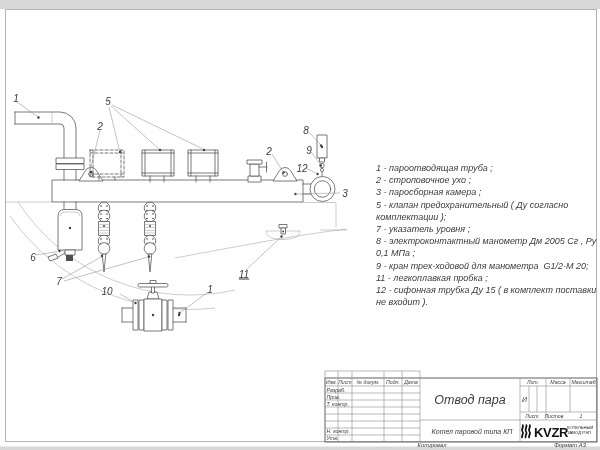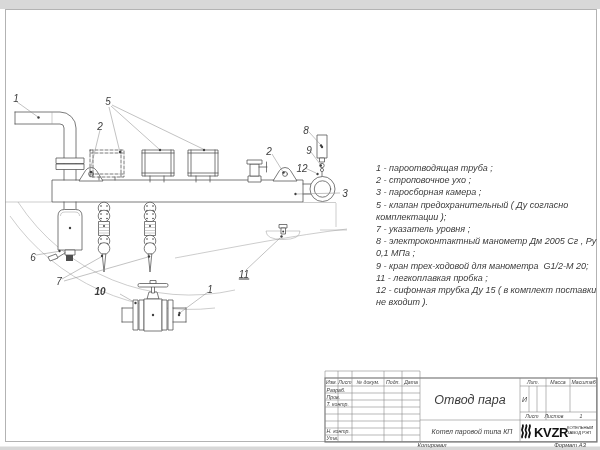--- a/index.html
+++ b/index.html
@@ -341,18 +341,18 @@
       <span class="callout" style="left: 16px; top: 98px;">1</span>
       <span class="callout" style="left: 100px; top: 126px;">2</span>
       <span class="callout" style="left: 108px; top: 101px;">5</span>
       <span class="callout" style="left: 269px; top: 151px;">2</span>
       <span class="callout" style="left: 306px; top: 130px;">8</span>
       <span class="callout" style="left: 309px; top: 150px;">9</span>
       <span class="callout" style="left: 302px; top: 168px; font-style: italic;">12</span>
       <span class="callout" style="left: 345px; top: 193px;">3</span>
       <span class="callout" style="left: 33px; top: 257px;">6</span>
       <span class="callout" style="left: 59px; top: 281px;">7</span>
-      <span class="callout" style="left: 100px; top: 291px; font-weight: bold;">10</span>
+      <span class="callout" style="left: 107px; top: 291px;">10</span>
       <span class="callout" style="left: 210px; top: 289px;">1</span>
       <span class="callout" style="left: 244px; top: 274px; text-decoration: underline;">11</span>
     </div>
 
 </div>
 
 </body></html>

